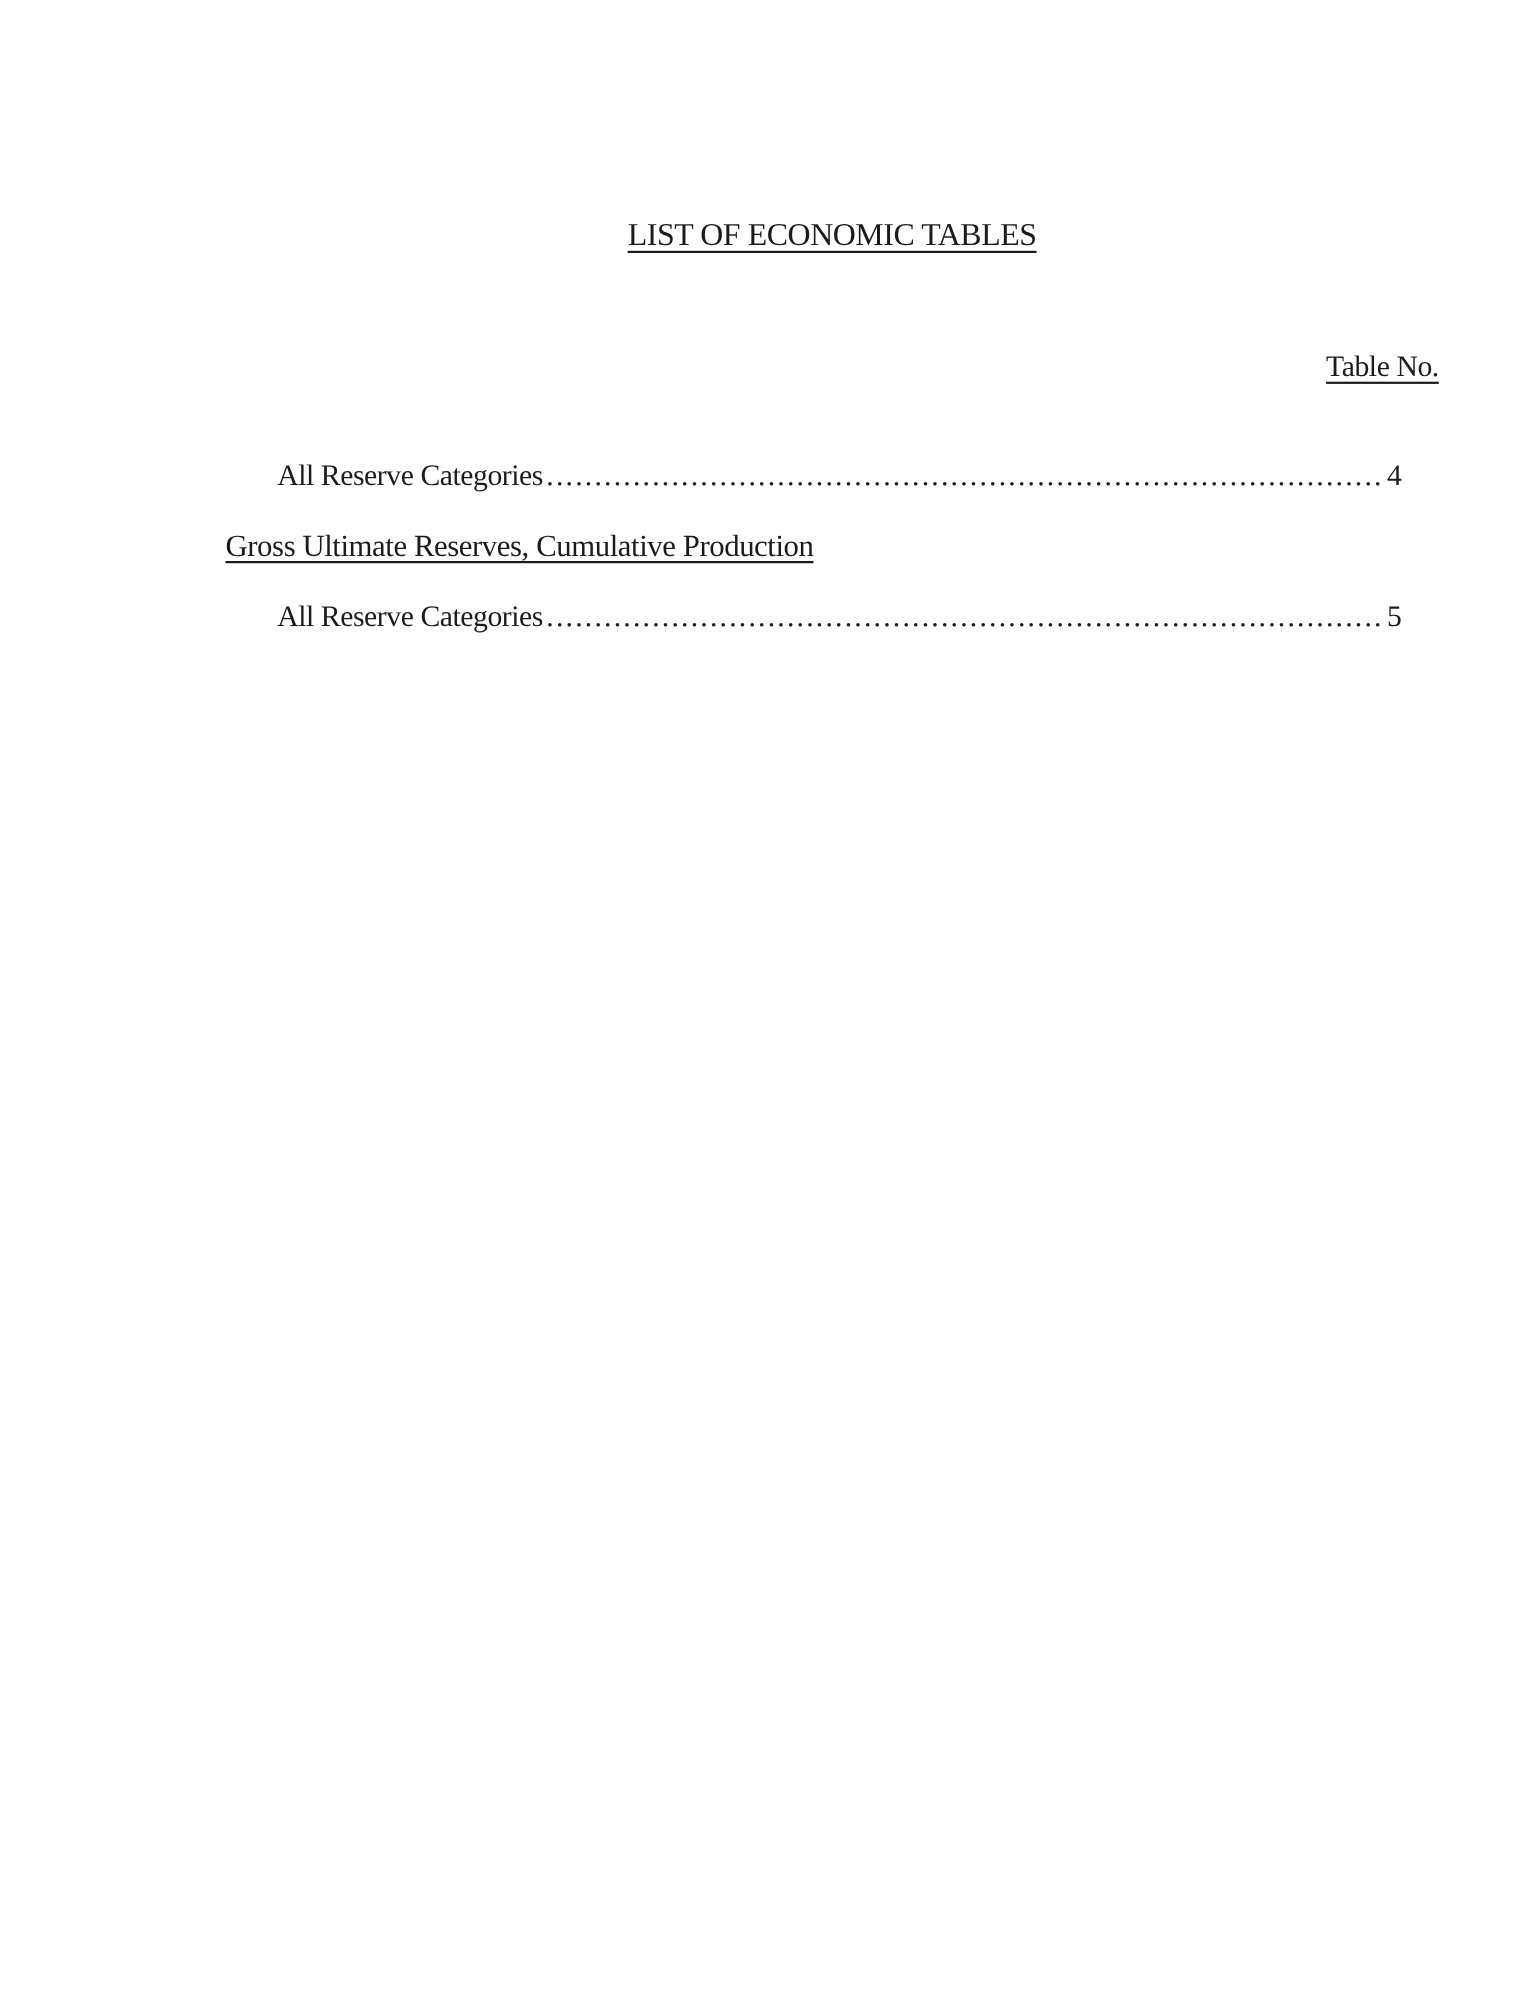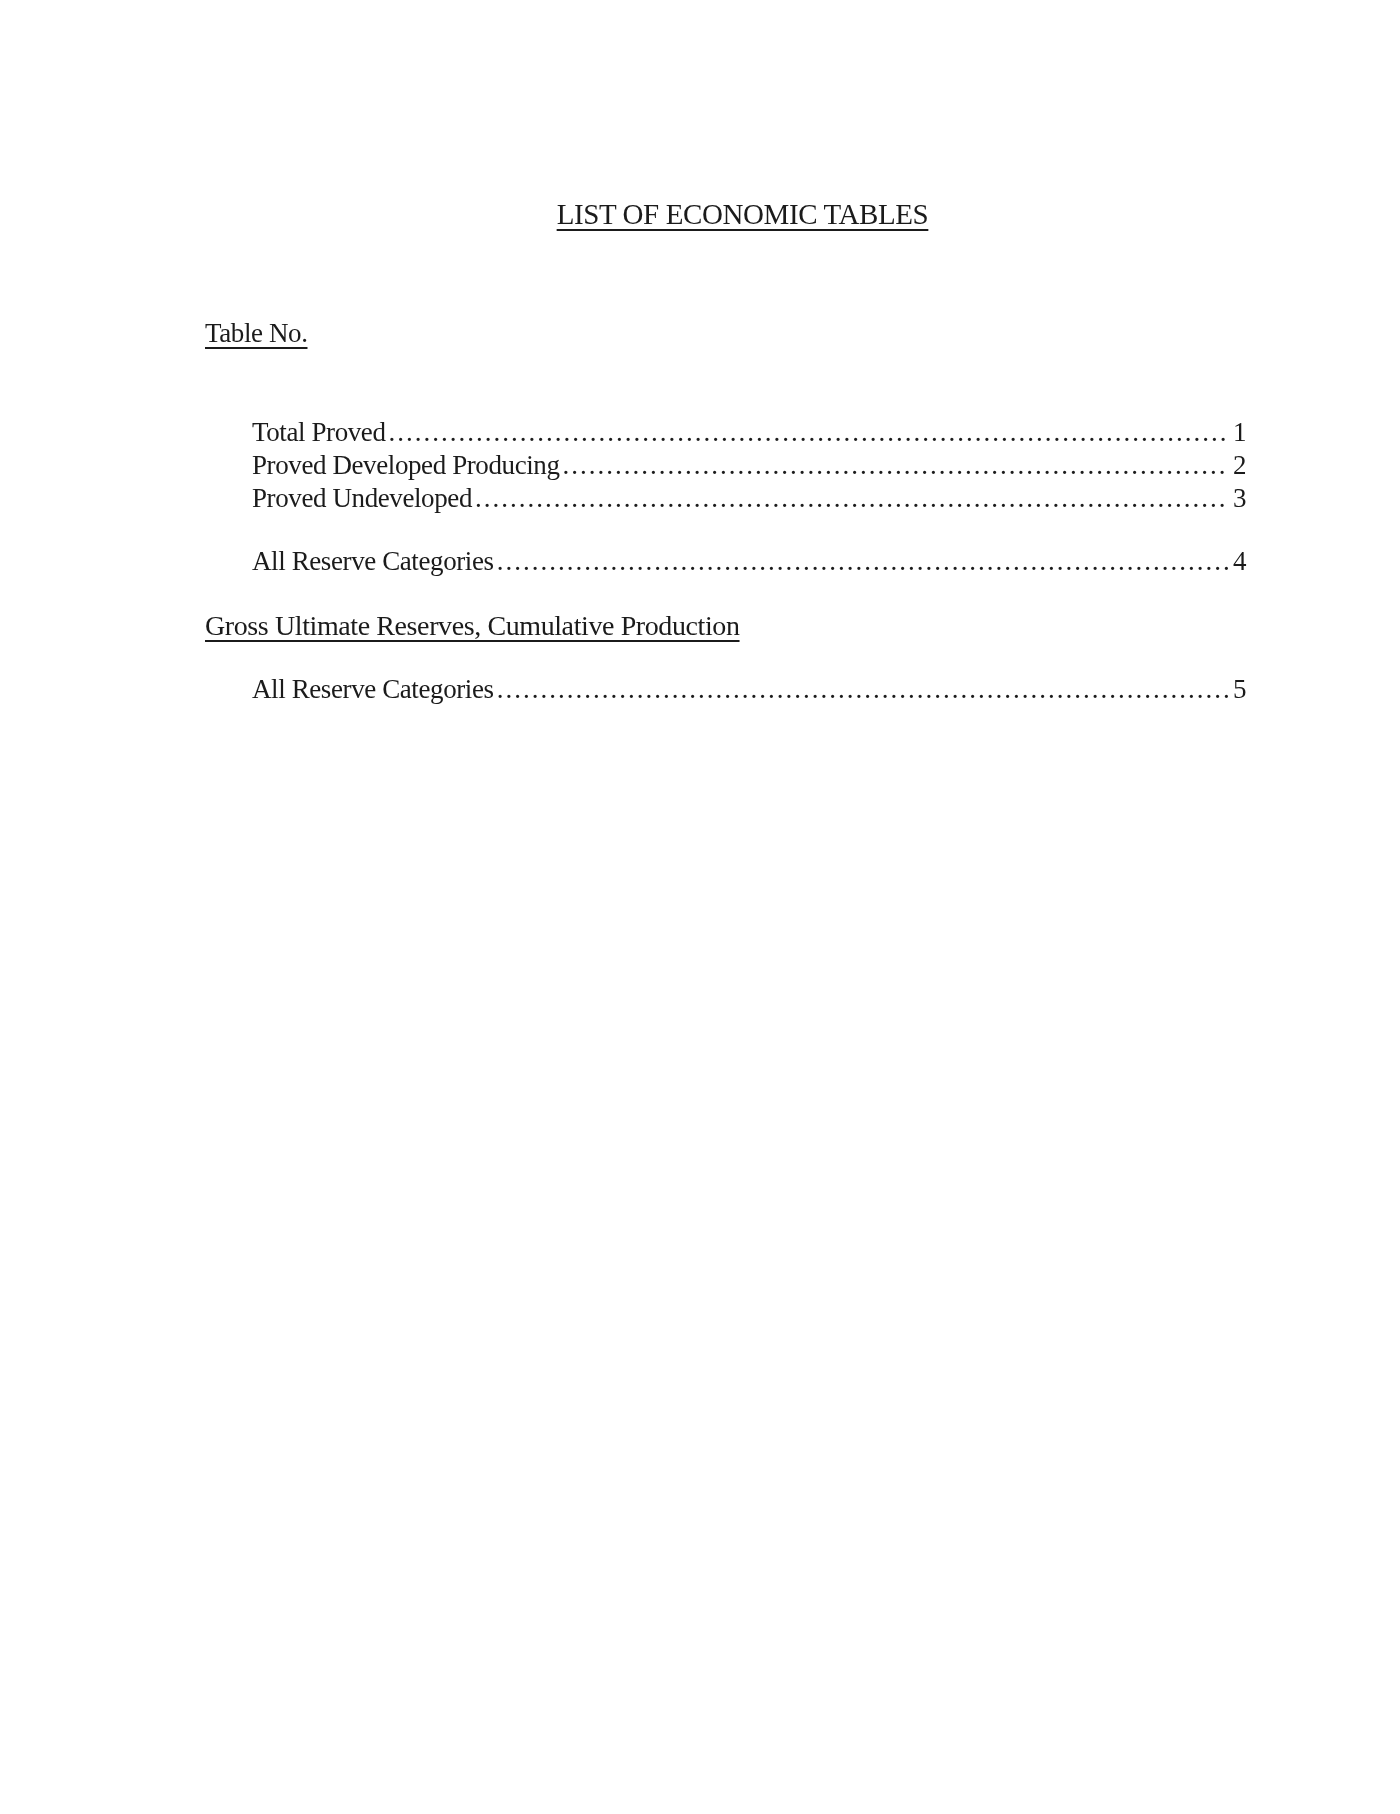--- a/index.html
+++ b/index.html
@@ -10,36 +10,36 @@
   .page {
     position: relative;
     width: 1400px;
     height: 1814px;
     background: #ffffff;
     color: #1b1b1b;
     font-family: "Liberation Serif", "DejaVu Serif", serif;
     font-size: 27px;
     letter-spacing: -0.4px;
     box-sizing: border-box;
-    padding: 196px 120px 0 205px;
+    padding: 196px 92px 0 205px;
     overflow: hidden;
   }
   .doc-title {
     margin: 0;
     font-size: 29px;
     font-weight: normal;
     text-align: center;
     line-height: 36px;
     text-decoration: underline;
     text-decoration-thickness: 2px;
     text-underline-offset: 5px;
   }
   .table-no-row {
     margin-top: 84px;
-    text-align: left;
+    text-align: right;
     line-height: 34px;
   }
   .table-no-header {
     text-decoration: underline;
     text-decoration-thickness: 2px;
     text-underline-offset: 5px;
   }
   .toc-section { margin: 0; }
   .toc-section.first { margin-top: 66px; }
   .toc-section.mid   { margin-top: 27px; }
@@ -86,37 +86,20 @@
 
 <div class="page">
 
   <h1 class="doc-title">LIST OF ECONOMIC TABLES</h1>
 
   <div class="table-no-row">
     <span class="table-no-header">Table No.</span>
   </div>
 
   <div class="toc-section first">
-    <div class="entries">
-      <div class="toc-entry">
-        <span class="entry-label">Total Proved</span>
-        <span class="dot-leader"></span>
-        <span class="page-num">1</span>
-      </div>
-      <div class="toc-entry">
-        <span class="entry-label">Proved Developed Producing</span>
-        <span class="dot-leader"></span>
-        <span class="page-num">2</span>
-      </div>
-      <div class="toc-entry">
-        <span class="entry-label">Proved Undeveloped</span>
-        <span class="dot-leader"></span>
-        <span class="page-num">3</span>
-      </div>
-    </div>
   </div>
 
   <div class="toc-section mid">
     <div class="entries">
       <div class="toc-entry">
         <span class="entry-label">All Reserve Categories</span>
         <span class="dot-leader"></span>
         <span class="page-num">4</span>
       </div>
     </div>

